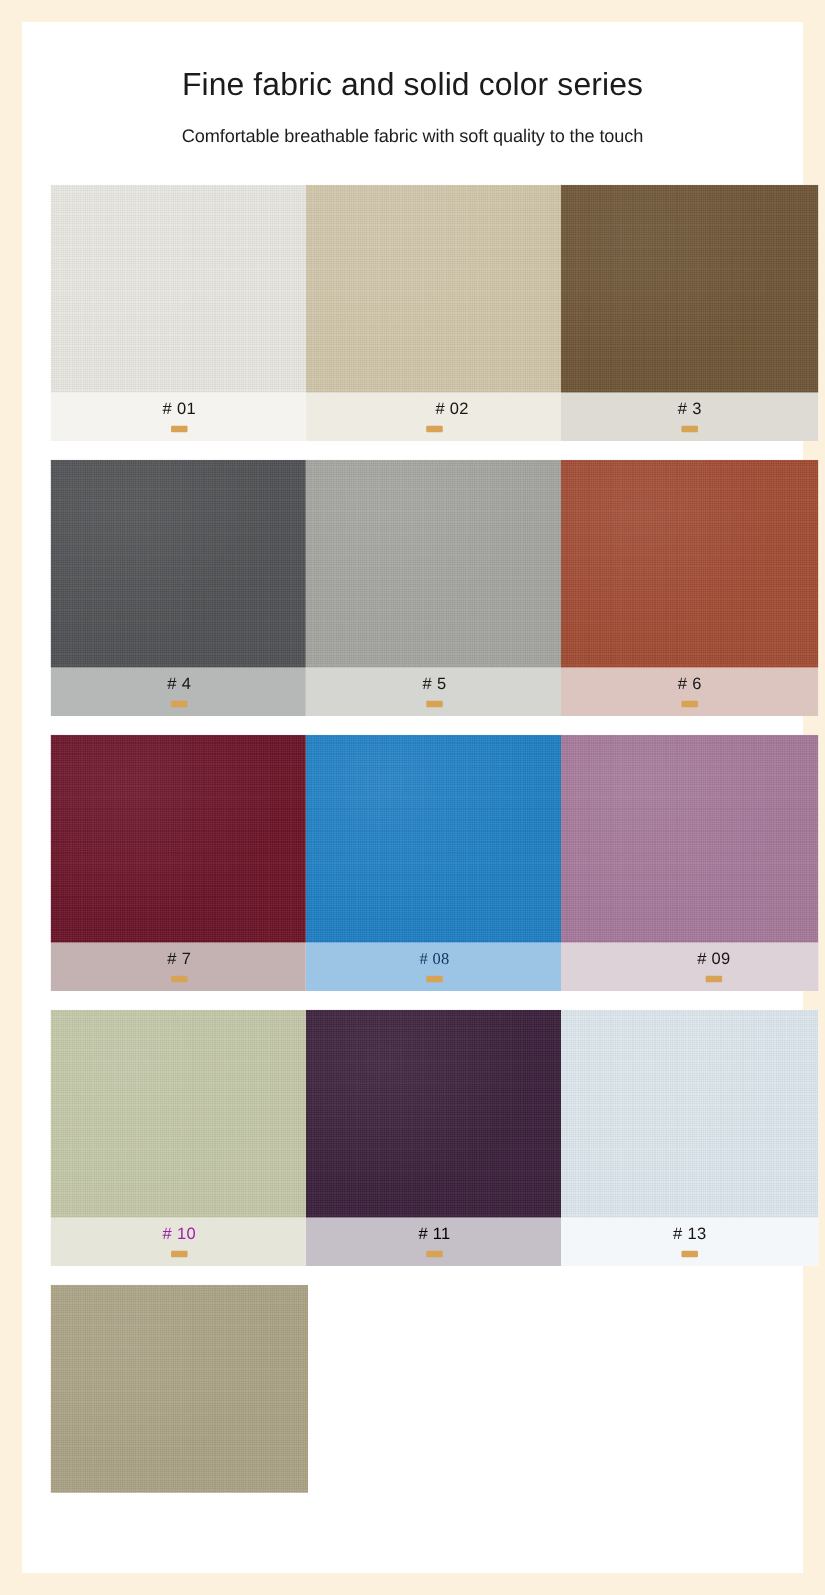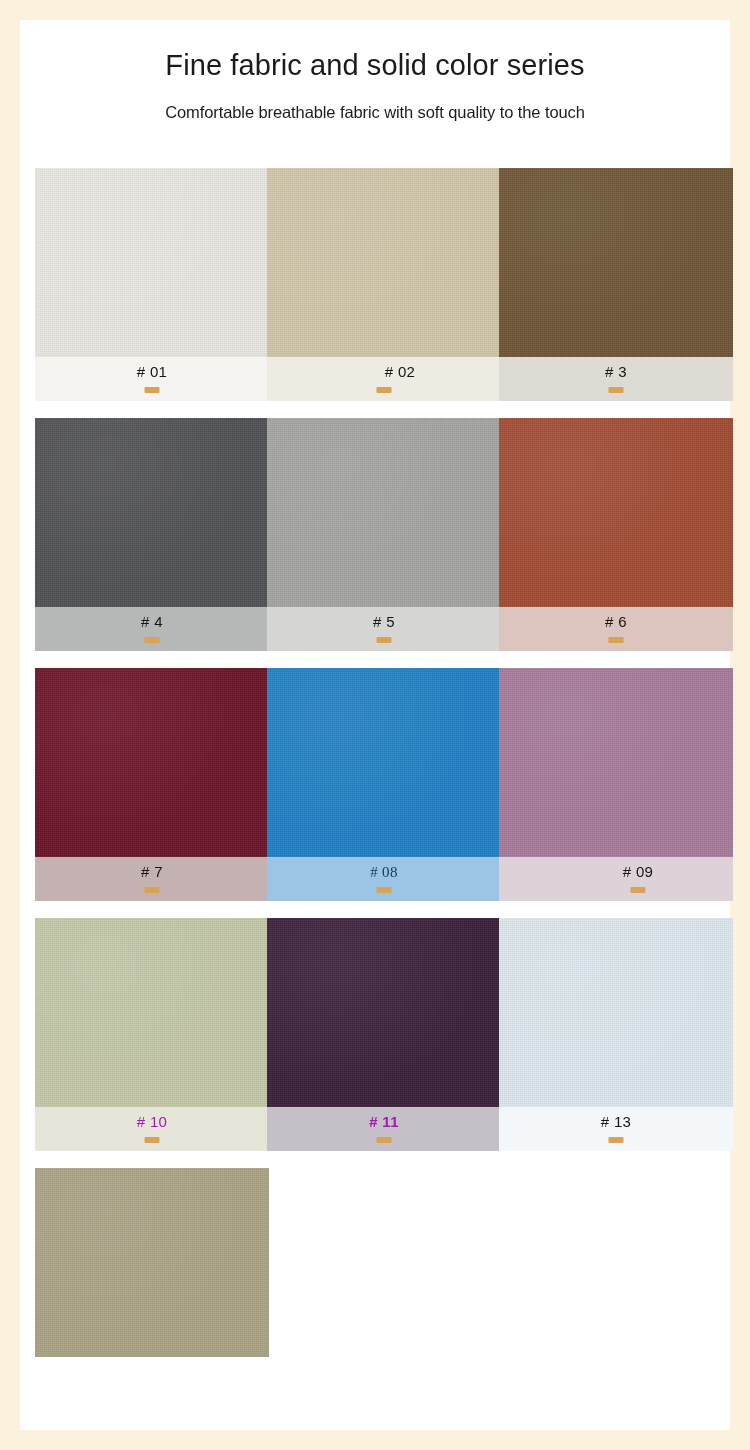--- a/index.html
+++ b/index.html
@@ -28,21 +28,21 @@
   .page {
     position: relative;
     width: 100%;
     height: 100%;
     background: #ffffff;
     box-sizing: border-box;
   }
 
   
   .header {
-    padding-top: 26px;
+    padding-top: 38px;
     text-align: center;
   }
   .title {
     font-size: 29px;
     line-height: 38px;
     font-weight: 400;
     color: #1b1b1b;
     letter-spacing: 0.1px;
     margin: 0;
   }
@@ -65,20 +65,21 @@
     grid-template-columns: repeat(3, 216px);
     column-gap: 16px;
     row-gap: 17px;
   }
   .swatch {
     position: relative;
     width: 234px;
     height: 233px;
     overflow: hidden;
     background: #ffffff;
+    margin-left: 11px;
   }
   .swatch-fabric {
     position: absolute;
     left: 0; top: 0;
     width: 100%;
     height: 189px;
   }
   
   .swatch-fabric::after {
     content: "";
@@ -198,21 +199,21 @@
         <div class="swatch">
           <div class="swatch-fabric" style="background: rgb(195, 199, 167);"></div>
           <div class="swatch-label-strip" style="background: rgb(230, 229, 218);">
             <div class="swatch-label" style="color: #a21caf;"># 10</div>
             <div class="swatch-dash" style="background: rgb(216, 163, 84);"></div>
           </div>
         </div>
         <div class="swatch">
           <div class="swatch-fabric" style="background: rgb(58, 31, 58);"></div>
           <div class="swatch-label-strip" style="background: rgb(197, 191, 200);">
-            <div class="swatch-label" style="color: #a21caf; font-weight: bold;"># 11</div>
+            <div class="swatch-label" style="color: #000000;"># 11</div>
             <div class="swatch-dash" style="background: rgb(216, 163, 84);"></div>
           </div>
         </div>
         <div class="swatch">
           <div class="swatch-fabric" style="background: rgb(219, 230, 236);"></div>
           <div class="swatch-label-strip" style="background: rgb(243, 247, 249);">
             <div class="swatch-label" style="color: rgb(22, 22, 22);"># 13</div>
             <div class="swatch-dash" style="background: rgb(216, 163, 84);"></div>
           </div>
         </div>

